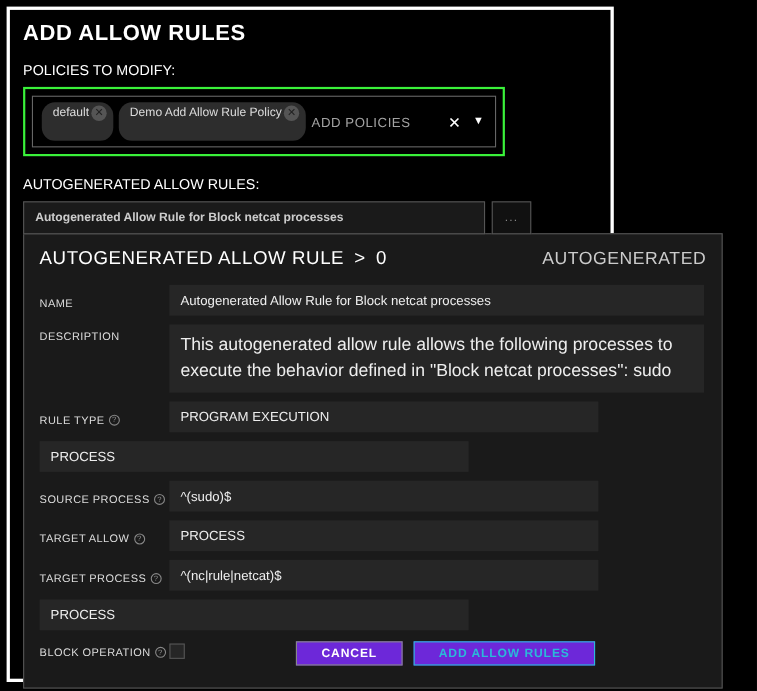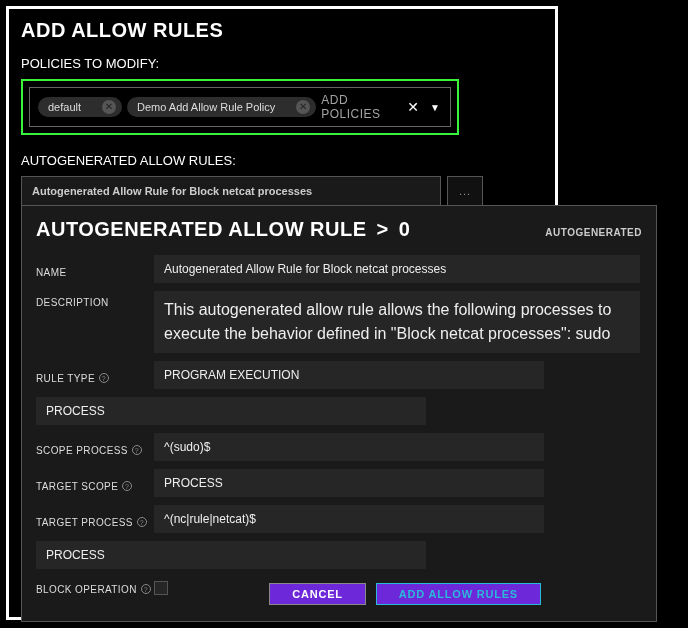--- a/index.html
+++ b/index.html
@@ -40,24 +40,24 @@
     border: 1px solid #666;
     display: flex;
     align-items: center;
     padding: 5px 8px;
     gap: 5px;
     background: #000;
   }
   .chip {
     background: #2d2d2d;
     border-radius: 12px;
-    padding: 3px 6px 3px 10px;
+    padding: 3px 6px 18px 10px;
     display: inline-flex;
-    align-items: center;
-    gap: 21px;
+    align-items: flex-start;
+    gap: 2px;
     font-size: 11px;
     color: #ddd;
   }
   .chip-remove {
     width: 14px;
     height: 14px;
     border-radius: 50%;
     background: #555;
     color: #222;
     display: inline-flex;
@@ -118,30 +118,29 @@
     padding: 12px 14px 18px 14px;
     margin-top: -1px;
   }
   .rule-header {
     display: flex;
     justify-content: space-between;
     align-items: baseline;
     margin-bottom: 14px;
   }
   .rule-title {
-    font-size: 20px;
-    font-weight: 700;
+    font-size: 17px;
+    font-weight: 400;
     letter-spacing: 0.5px;
   }
   .rule-title .gt { color: #fff; padding: 0 4px; }
   .rule-badge {
-    font-size: 10px;
+    font-size: 16px;
     color: #ccc;
     letter-spacing: 0.5px;
-    font-weight: bold;
   }
   .field-row {
     display: flex;
     align-items: center;
     margin-bottom: 8px;
   }
   .field-row.tall { align-items: flex-start; }
   .field-label {
     width: 118px;
     font-size: 10px;
@@ -267,29 +266,29 @@
       </div>
       <div class="field-value">PROGRAM EXECUTION</div>
     </div>
 
     <div class="field-row">
       <div class="field-value">PROCESS</div>
     </div>
 
     <div class="field-row">
       <div class="field-label">
-        <span>SCOPE PROCESS</span>
+        <span>SOURCE PROCESS</span>
         <span class="help-icon">?</span>
       </div>
       <div class="field-value">^(sudo)$</div>
     </div>
 
     <div class="field-row">
       <div class="field-label">
-        <span>TARGET SCOPE</span>
+        <span>TARGET ALLOW</span>
         <span class="help-icon">?</span>
       </div>
       <div class="field-value">PROCESS</div>
     </div>
 
     <div class="field-row">
       <div class="field-label">
         <span>TARGET PROCESS</span>
         <span class="help-icon">?</span>
       </div>

